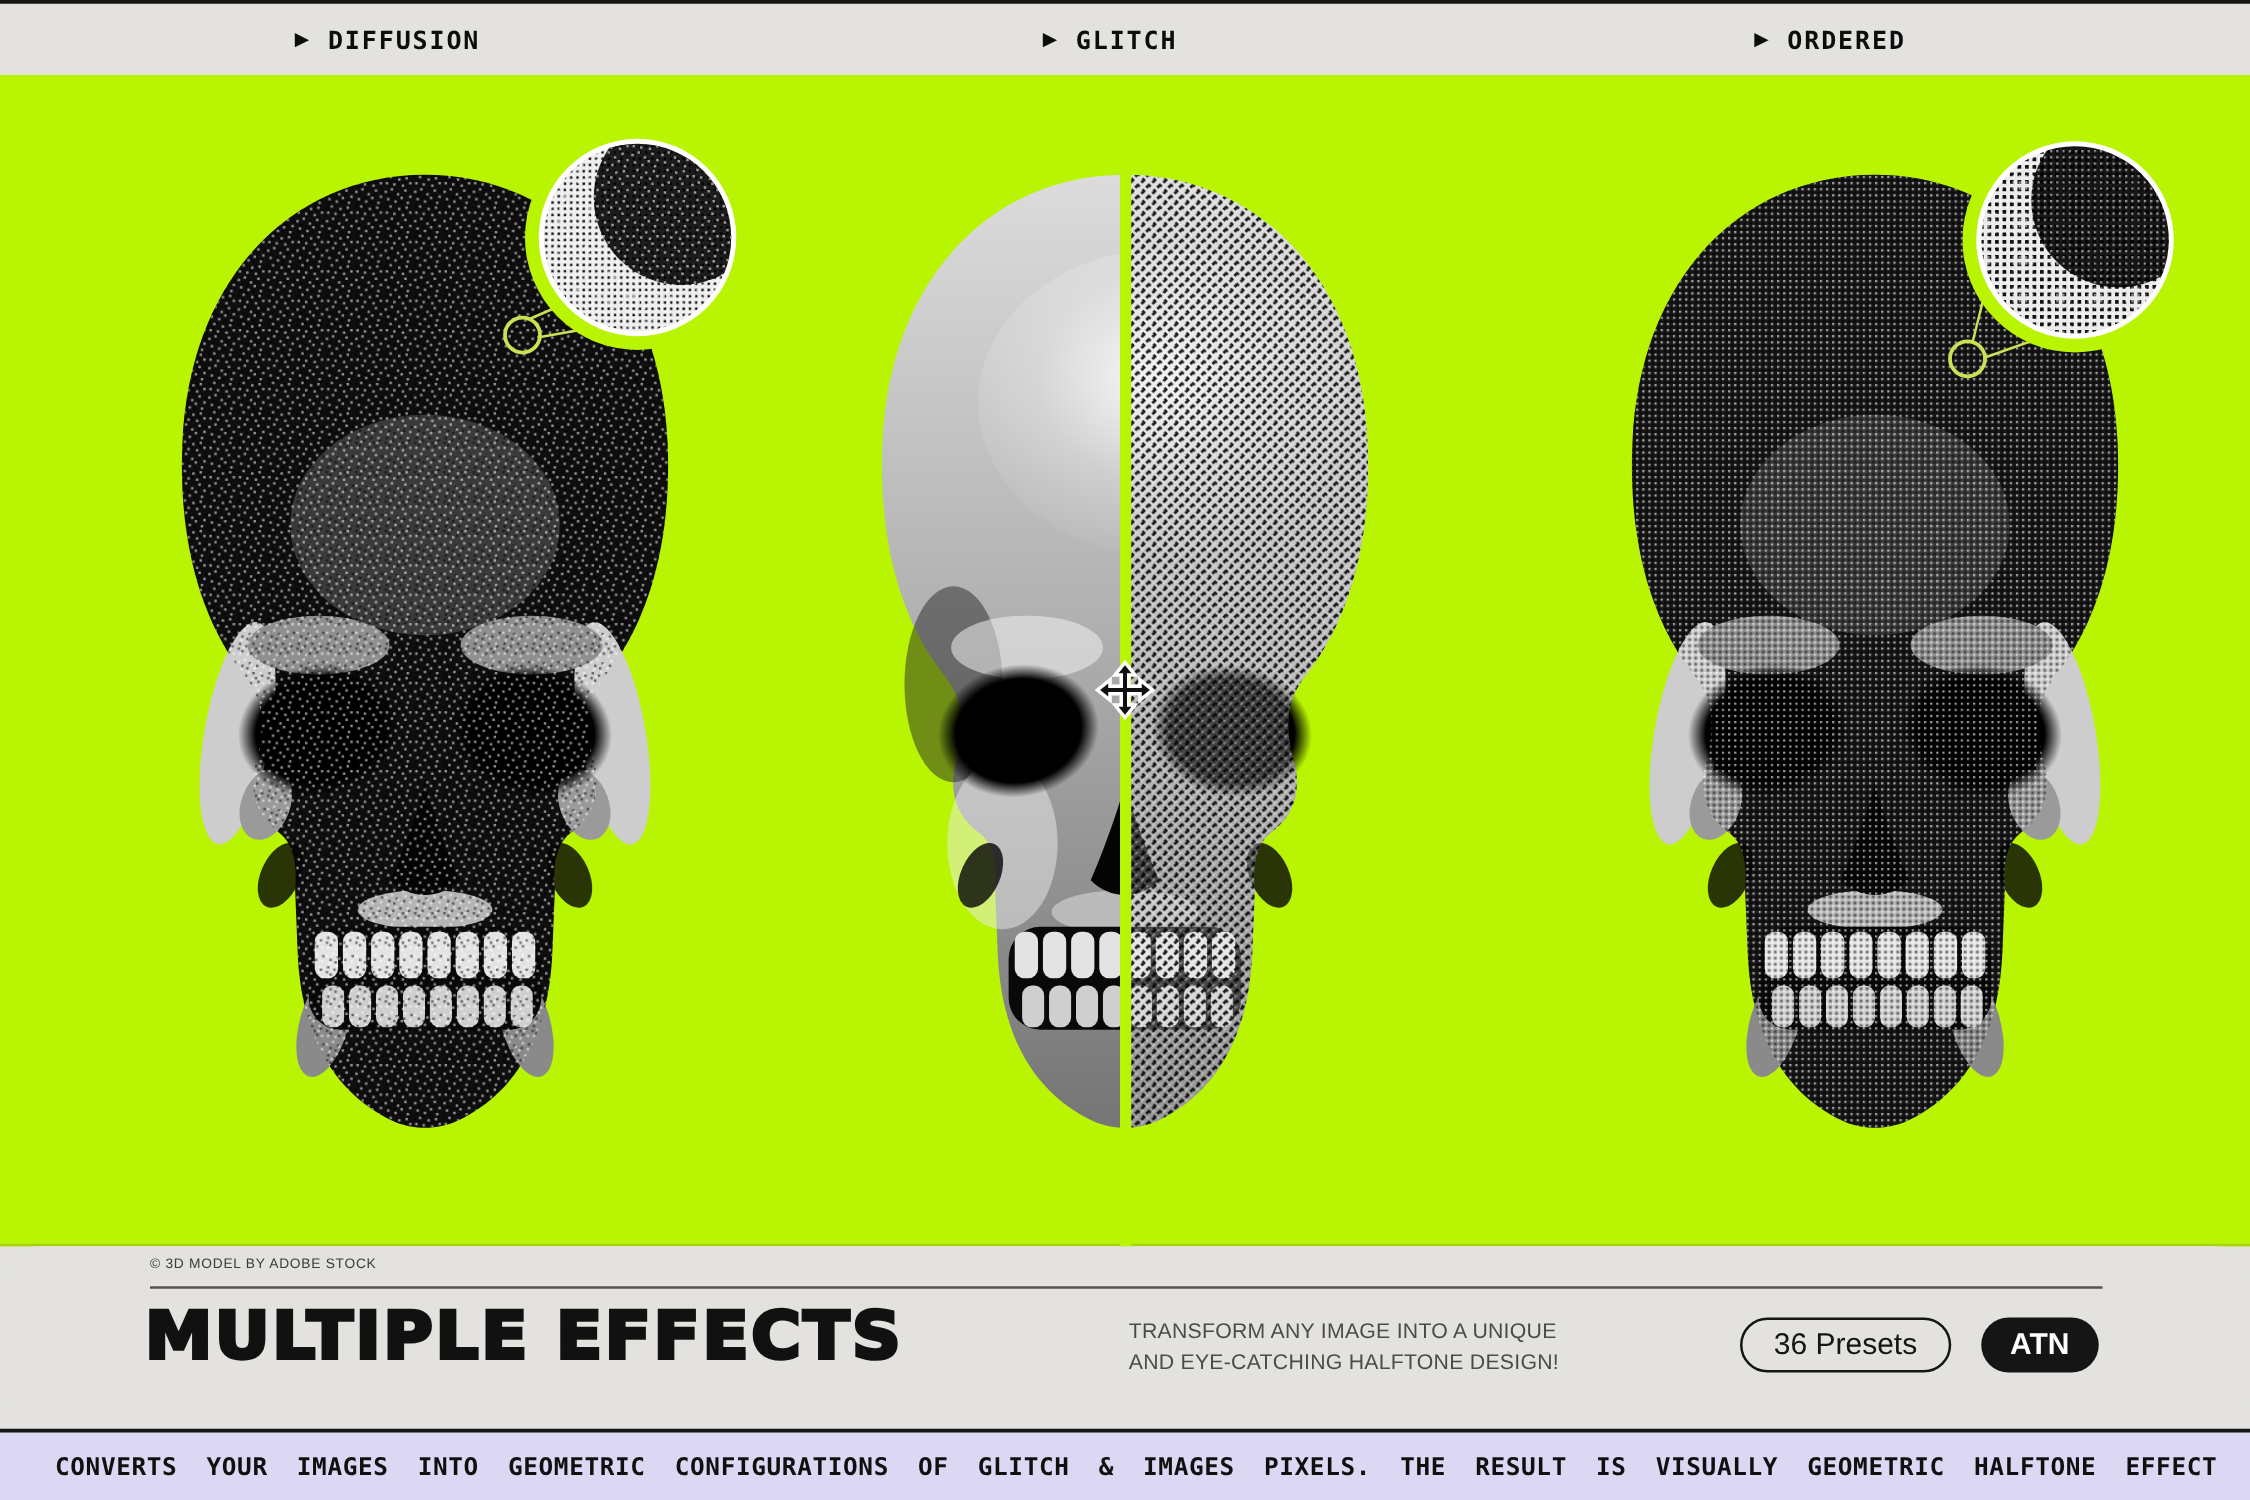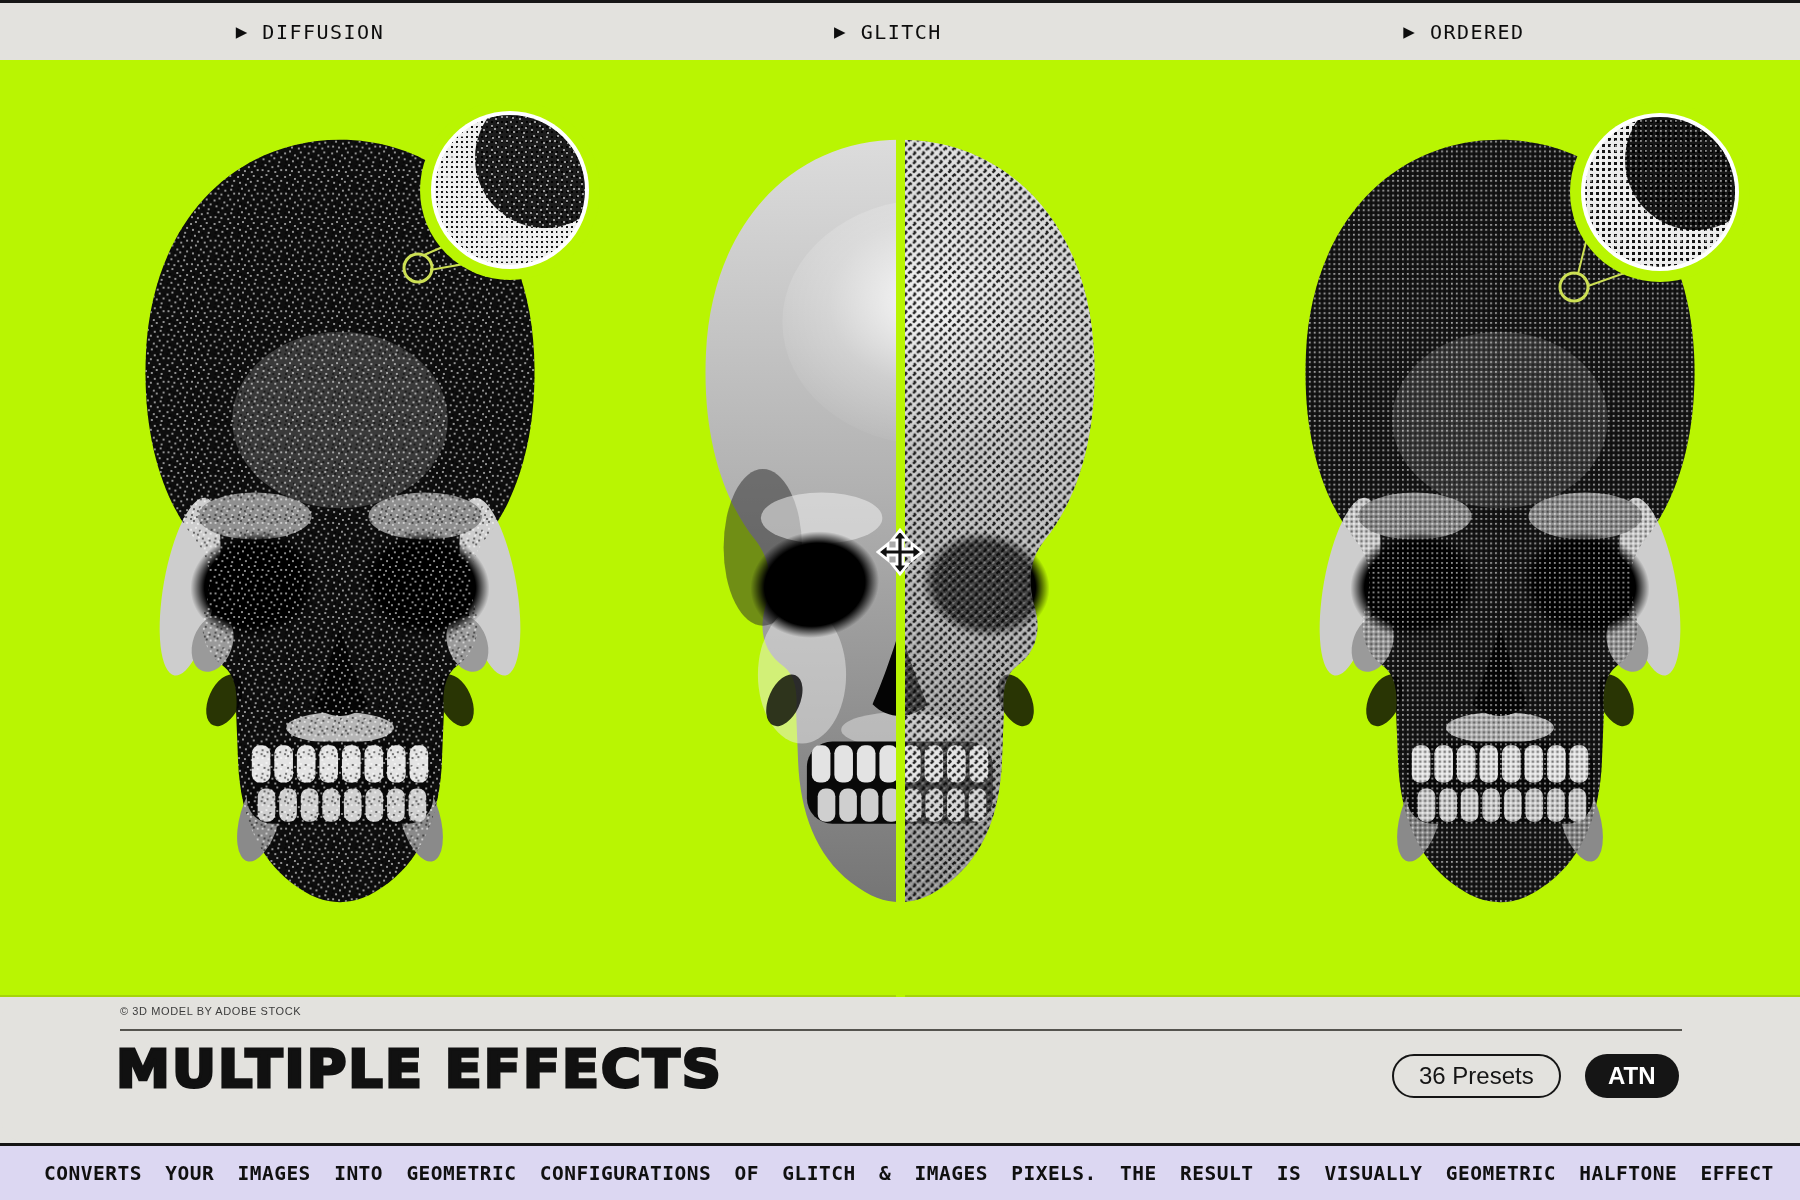--- a/index.html
+++ b/index.html
@@ -7,21 +7,21 @@
        font-family:"Liberation Sans","DejaVu Sans",sans-serif;}
   #page{position:relative;width:1800px;height:1200px;}
 
   
   .topbar{position:absolute;left:0;top:0;width:1800px;height:60px;
           background:#e3e2de;border-top:3px solid #161616;box-sizing:border-box;}
   .topbar-item{position:absolute;top:0;height:57px;display:flex;align-items:center;gap:15px;
                transform:translateX(-50%);cursor:pointer;}
   .topbar-item .tri{font-size:15px;color:#0d0d0d;line-height:1;}
   .topbar-item .lbl{font-family:"DejaVu Sans Mono","Liberation Mono",monospace;
-                    font-weight:400;font-size:20px;letter-spacing:1.5px;color:#0d0d0d;}
+                    font-weight:700;font-size:20px;letter-spacing:1.5px;color:#0d0d0d;}
   #tb1{left:310px;} #tb2{left:888px;} #tb3{left:1464px;}
 
   
   .canvas{position:absolute;left:0;top:60px;width:1800px;height:937px;
           background:#b9f502;border-bottom:2px solid #a6d40a;box-sizing:border-box;}
   .skulls-svg{position:absolute;left:0;top:0;}
 
   .divider{position:absolute;left:896px;top:0;width:9px;height:937px;background:#b9f502;z-index:5;}
   .cursor-wrap{position:absolute;left:876px;top:468px;width:48px;height:48px;z-index:6;cursor:grab;}
   .mag{position:absolute;z-index:4;}
@@ -279,20 +279,24 @@
       <clipPath id="magClipR">
           <circle cx="1660" cy="192" r="75"></circle>
         </clipPath>
     </svg>
   </div>
 
   <div class="footer">
     <div class="credit">© 3D MODEL BY ADOBE STOCK</div>
     <div class="rule"></div>
     <div class="big-title">MULTIPLE EFFECTS</div>
+    <div class="tagline">
+      <div>TRANSFORM ANY IMAGE INTO A UNIQUE</div>
+      <div>AND EYE-CATCHING HALFTONE DESIGN!</div>
+    </div>
     <div class="btn btn-outline">36 Presets</div>
     <div class="btn btn-solid">ATN</div>
   </div>
 
   <div class="marquee">
     <div class="marquee-inner">
         <span>CONVERTS</span>
         <span>YOUR</span>
         <span>IMAGES</span>
         <span>INTO</span>

